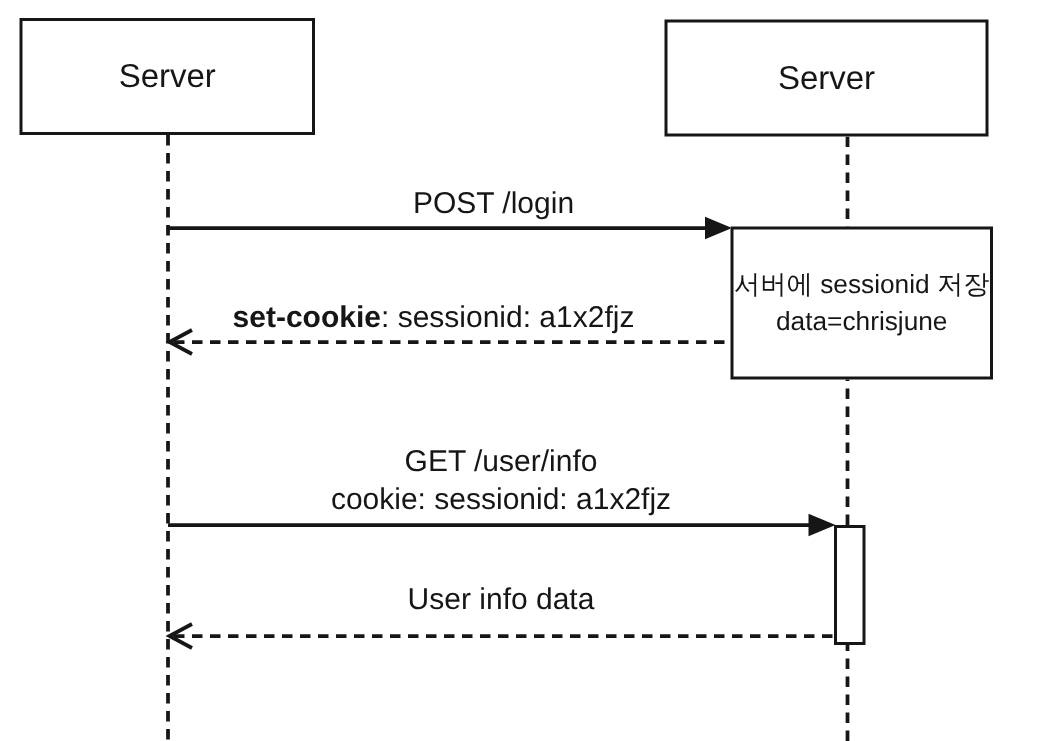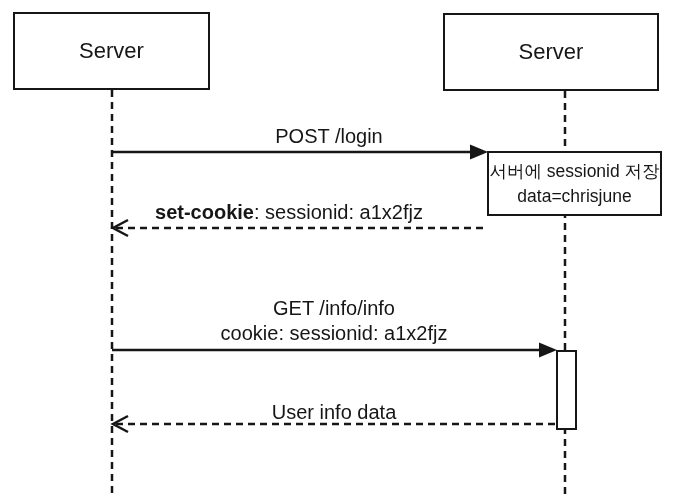--- a/index.html
+++ b/index.html
@@ -31,21 +31,21 @@
     align-items: center;
     justify-content: center;
     font-size: 22px;
     z-index: 3;
   }
   .actor-box.client { left: 13px; top: 12px; width: 197px; height: 78px; }
   .actor-box.server { left: 443px; top: 13px; width: 216px; height: 78px; }
   .note-box {
     position: absolute;
     left: 487px; top: 151px;
-    width: 175px; height: 65px;
+    width: 175px; height: 102px;
     box-sizing: border-box;
     border: 2px solid #161616;
     background: #ffffff;
     z-index: 2;
     display: flex;
     flex-direction: column;
     align-items: center;
     justify-content: center;
     font-size: 17.5px;
     line-height: 25px;
@@ -68,21 +68,21 @@
     line-height: 25px;
     white-space: nowrap;
     text-align: center;
     z-index: 3;
     background: transparent;
   }
   .msg-label .bold { font-weight: bold; text-align: right; }
   .label-post       { left: 305px; top: 124px; margin-left: 24px; }
   .label-setcookie  { left: 289px; top: 200px; }
   .label-get        { left: 334px; top: 296px; }
-  .label-userinfo   { left: 334px; top: 400px; }
+  .label-userinfo   { left: 334px; top: 388px; }
 </style>
 </head>
 <body>
 
 <div class="canvas">
 
   <svg class="lines-layer" width="700" height="494" viewBox="0 0 700 494" xmlns="http://www.w3.org/2000/svg">
 
     <line x1="112" y1="90" x2="112" y2="494" stroke="#161616" stroke-width="2.5" stroke-dasharray="7 5"></line>
     <line x1="565" y1="91" x2="565" y2="494" stroke="#161616" stroke-width="2.5" stroke-dasharray="7 5"></line>
@@ -114,19 +114,19 @@
 
   <div class="activation-bar"></div>
 
   <div class="msg-label label-post">POST /login</div>
 
   <div class="msg-label label-setcookie">
     <span class="bold">set-cookie</span><span>: sessionid: a1x2fjz</span>
   </div>
 
   <div class="msg-label label-get">
-    <div>GET /info/info</div>
+    <div>GET /user/info</div>
     <div>cookie: sessionid: a1x2fjz</div>
   </div>
 
   <div class="msg-label label-userinfo">User info data</div>
 
 </div>
 
 </body></html>

